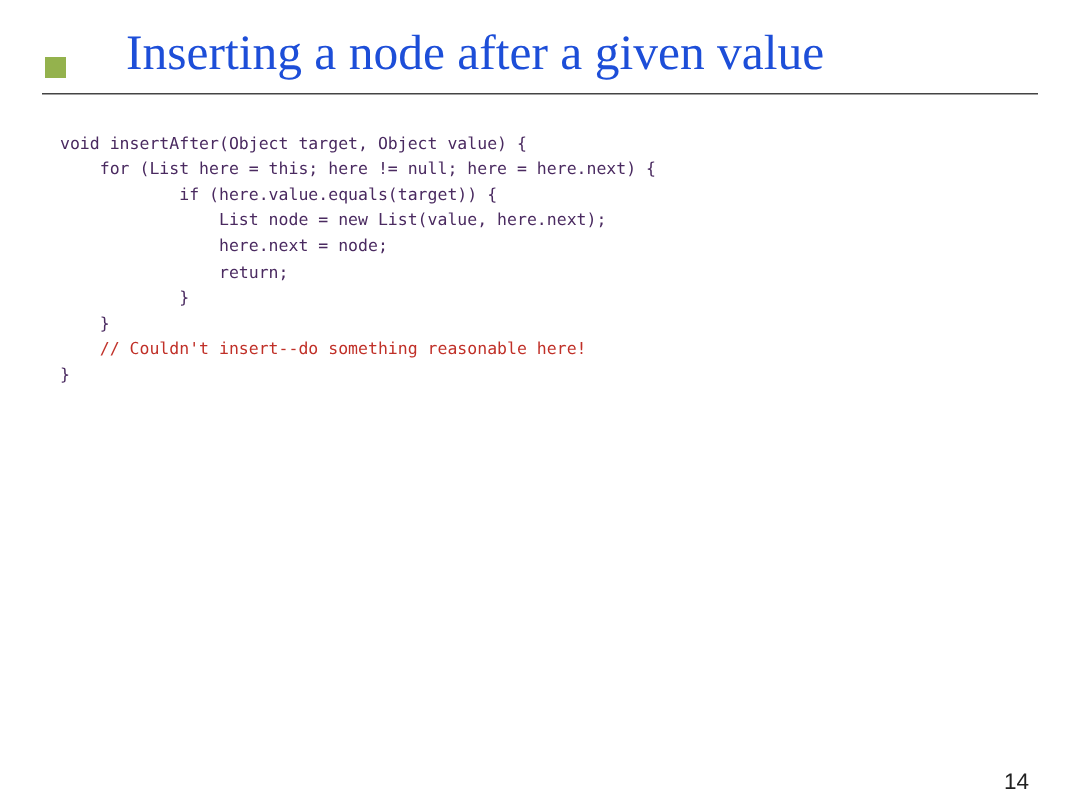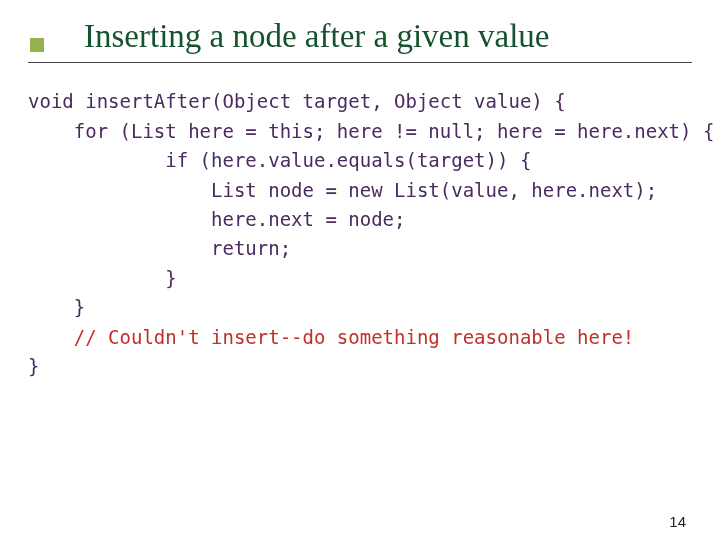--- a/index.html
+++ b/index.html
@@ -26,36 +26,37 @@
   .bullet-block {
     width: 14px;
     height: 14px;
     background: #94b24d;
     margin-right: 40px;
     margin-top: 18px;
     flex: 0 0 auto;
   }
   .title {
     font-size: 33px;
-    color: #14532d;
+    color: #1d4ed8;
     line-height: 1.1;
     white-space: nowrap;
   }
   .hr {
     border: none;
     border-top: 1px solid #444;
     margin: 8px 28px 0 28px;
   }
   .code {
     font-family: "Lucida Console", Consolas, monospace;
-    font-size: 19px;
+    font-size: 11px;
     color: #4a2a60;
     white-space: pre;
     padding: 24px 0 0 28px;
     line-height: 1.55;
+    margin-left: 12px;
   }
   .comment { color: #c03028; }
   .slide-num {
     position: absolute;
     bottom: 10px;
     right: 34px;
     font-family: Arial, sans-serif;
     font-size: 15px;
     color: #222;
   }

